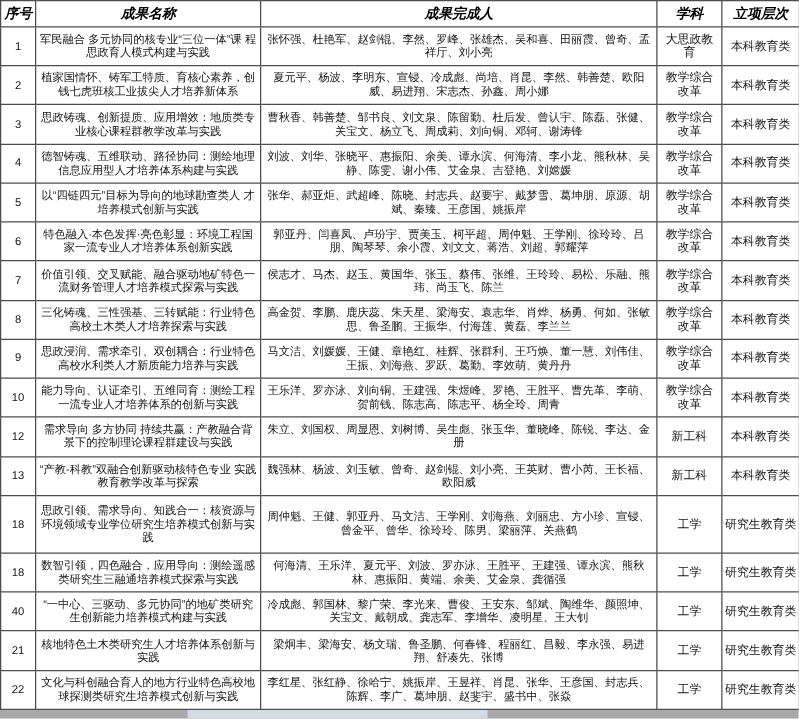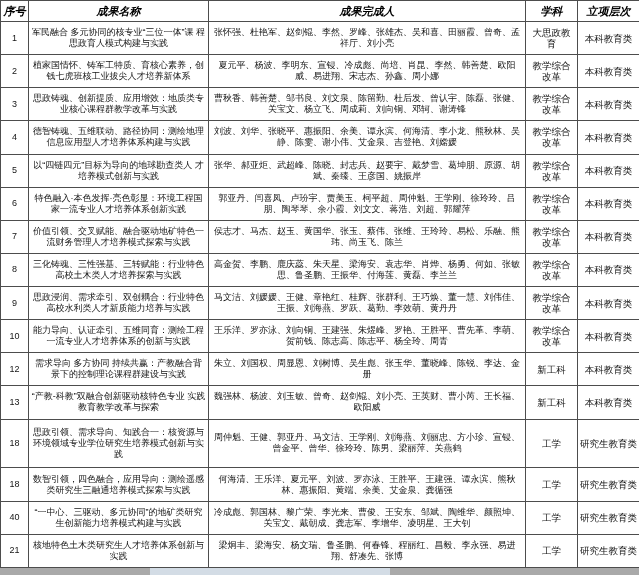--- a/index.html
+++ b/index.html
@@ -188,19 +188,26 @@
           <td class="cell-disc">工学</td>
           <td class="cell-level">研究生教育类</td>
         </tr>
         <tr>
           <td class="cell-index">21</td>
           <td class="cell-name">核地特色土木类研究生人才培养体系创新与实践</td>
           <td class="cell-authors">梁炯丰、梁海安、杨文瑞、鲁圣鹏、何春锋、程丽红、昌毅、李永强、易进翔、舒凑先、张博</td>
           <td class="cell-disc">工学</td>
           <td class="cell-level">研究生教育类</td>
         </tr>
+        <tr>
+          <td class="cell-index">22</td>
+          <td class="cell-name">文化与科创融合育人的地方行业特色高校地球探测类研究生培养模式创新与实践</td>
+          <td class="cell-authors">李红星、张红静、徐哈宁、姚振岸、王昱祥、肖昆、张华、王彦国、封志兵、陈辉、李广、葛坤朋、赵斐宇、盛书中、张焱</td>
+          <td class="cell-disc">工学</td>
+          <td class="cell-level">研究生教育类</td>
+        </tr>
       </tbody>
   </table>
 </div>
 
 <div class="hscrollbar">
   <div class="thumb"></div>
 </div>
 
 </body></html>

